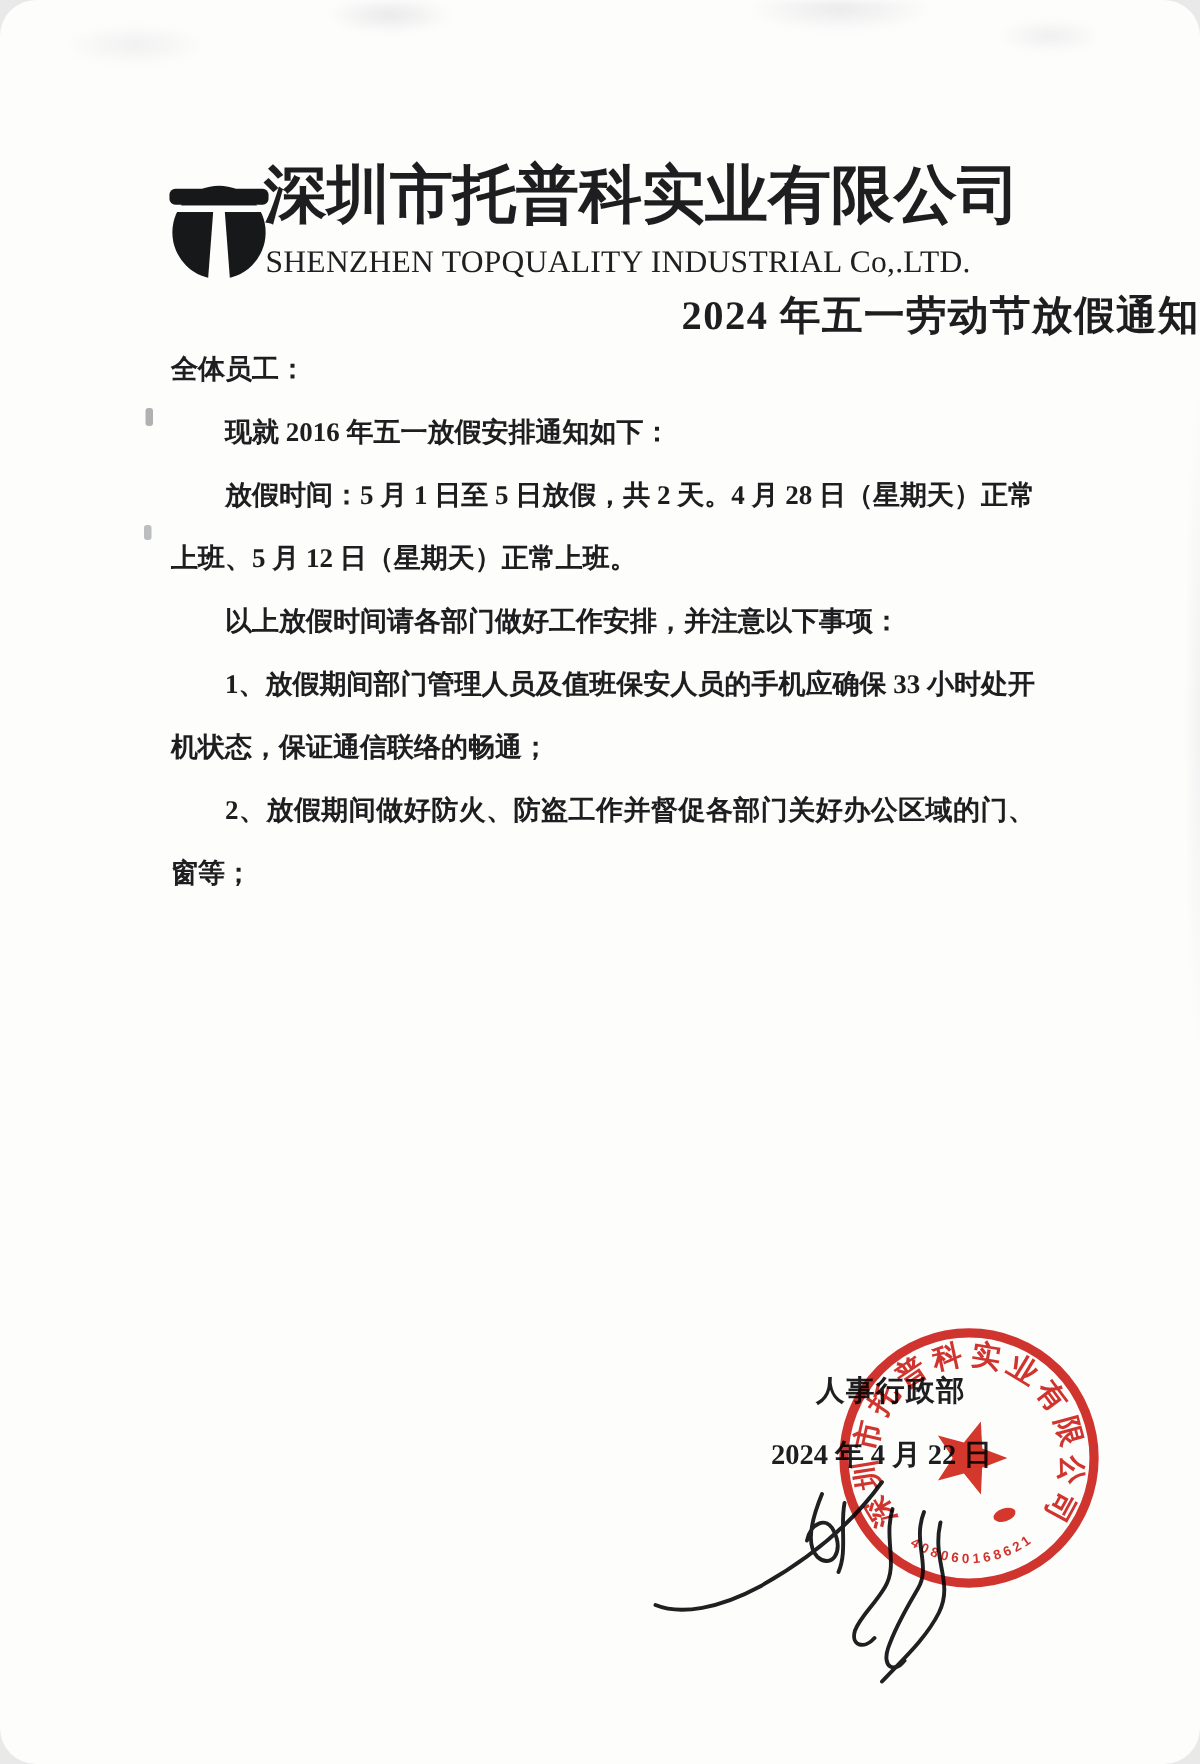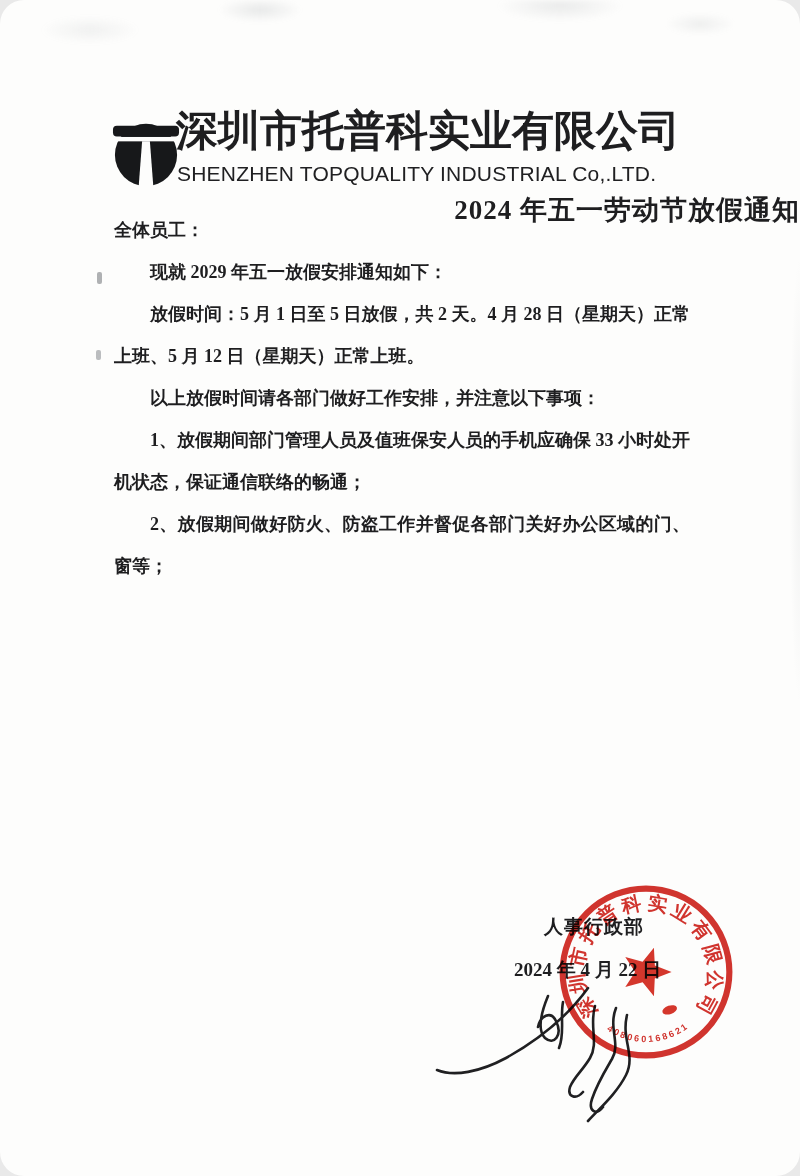--- a/index.html
+++ b/index.html
@@ -29,30 +29,30 @@
   .tick2{left:96px;top:350px;width:5px;height:10px;background:rgba(80,85,92,.38);border-radius:2px;}
 
   .logo{position:absolute;left:112px;top:118px;width:68px;height:70px;}
   .company-cn{
     position:absolute;left:176px;top:100px;width:520px;
     font-size:42px;font-weight:700;letter-spacing:0px;line-height:62px;
     white-space:nowrap;
   }
   .company-en{
     position:absolute;left:177px;top:162px;width:520px;
-    font-family:Liberation Sans, sans-serif;
+    font-family:Liberation Serif, serif;
     font-size:21px;font-weight:400;letter-spacing:.2px;color:#202022;
     white-space:nowrap;
   }
   .title{
     position:absolute;left:0;top:192px;width:800px;margin:0;
     text-align:right;font-size:27px;font-weight:700;letter-spacing:1px;
   }
   .body{
-    position:absolute;left:114px;top:209px;width:576px;
+    position:absolute;left:114px;top:225px;width:576px;
     font-size:18px;font-weight:600;line-height:42px;
     text-align:justify;
   }
   .body p{margin:0;}
   .salutation{text-indent:0;}
   .para{text-indent:2em;}
   .dept{
     position:absolute;left:544px;top:914px;
     font-size:19px;font-weight:700;letter-spacing:1px;white-space:nowrap;
   }
@@ -82,21 +82,21 @@
     <polygon points="31,24 39,24 42.5,70 27.5,70" fill="#fdfdfc"></polygon>
   </svg>
   <div class="company-cn">深圳市托普科实业有限公司</div>
   <div class="company-en">SHENZHEN TOPQUALITY INDUSTRIAL Co,.LTD.</div>
 
   <h1 class="title">2024 年五一劳动节放假通知</h1>
 
   <div class="body">
     <p class="salutation">全体员工：</p>
     <div>
-        <p class="para">现就 2029 年五一放假安排通知如下：</p>
+        <p class="para">现就 2016 年五一放假安排通知如下：</p>
         <p class="para">放假时间：5 月 1 日至 5 日放假，共 2 天。4 月 28 日（星期天）正常上班、5 月 12 日（星期天）正常上班。</p>
         <p class="para">以上放假时间请各部门做好工作安排，并注意以下事项：</p>
         <p class="para">1、放假期间部门管理人员及值班保安人员的手机应确保 33 小时处开机状态，保证通信联络的畅通；</p>
         <p class="para">2、放假期间做好防火、防盗工作并督促各部门关好办公区域的门、窗等；</p>
       </div>
   </div>
 
   <div class="dept">人事行政部</div>
   <div class="date">2024 年 4 月 22 日</div>
 

